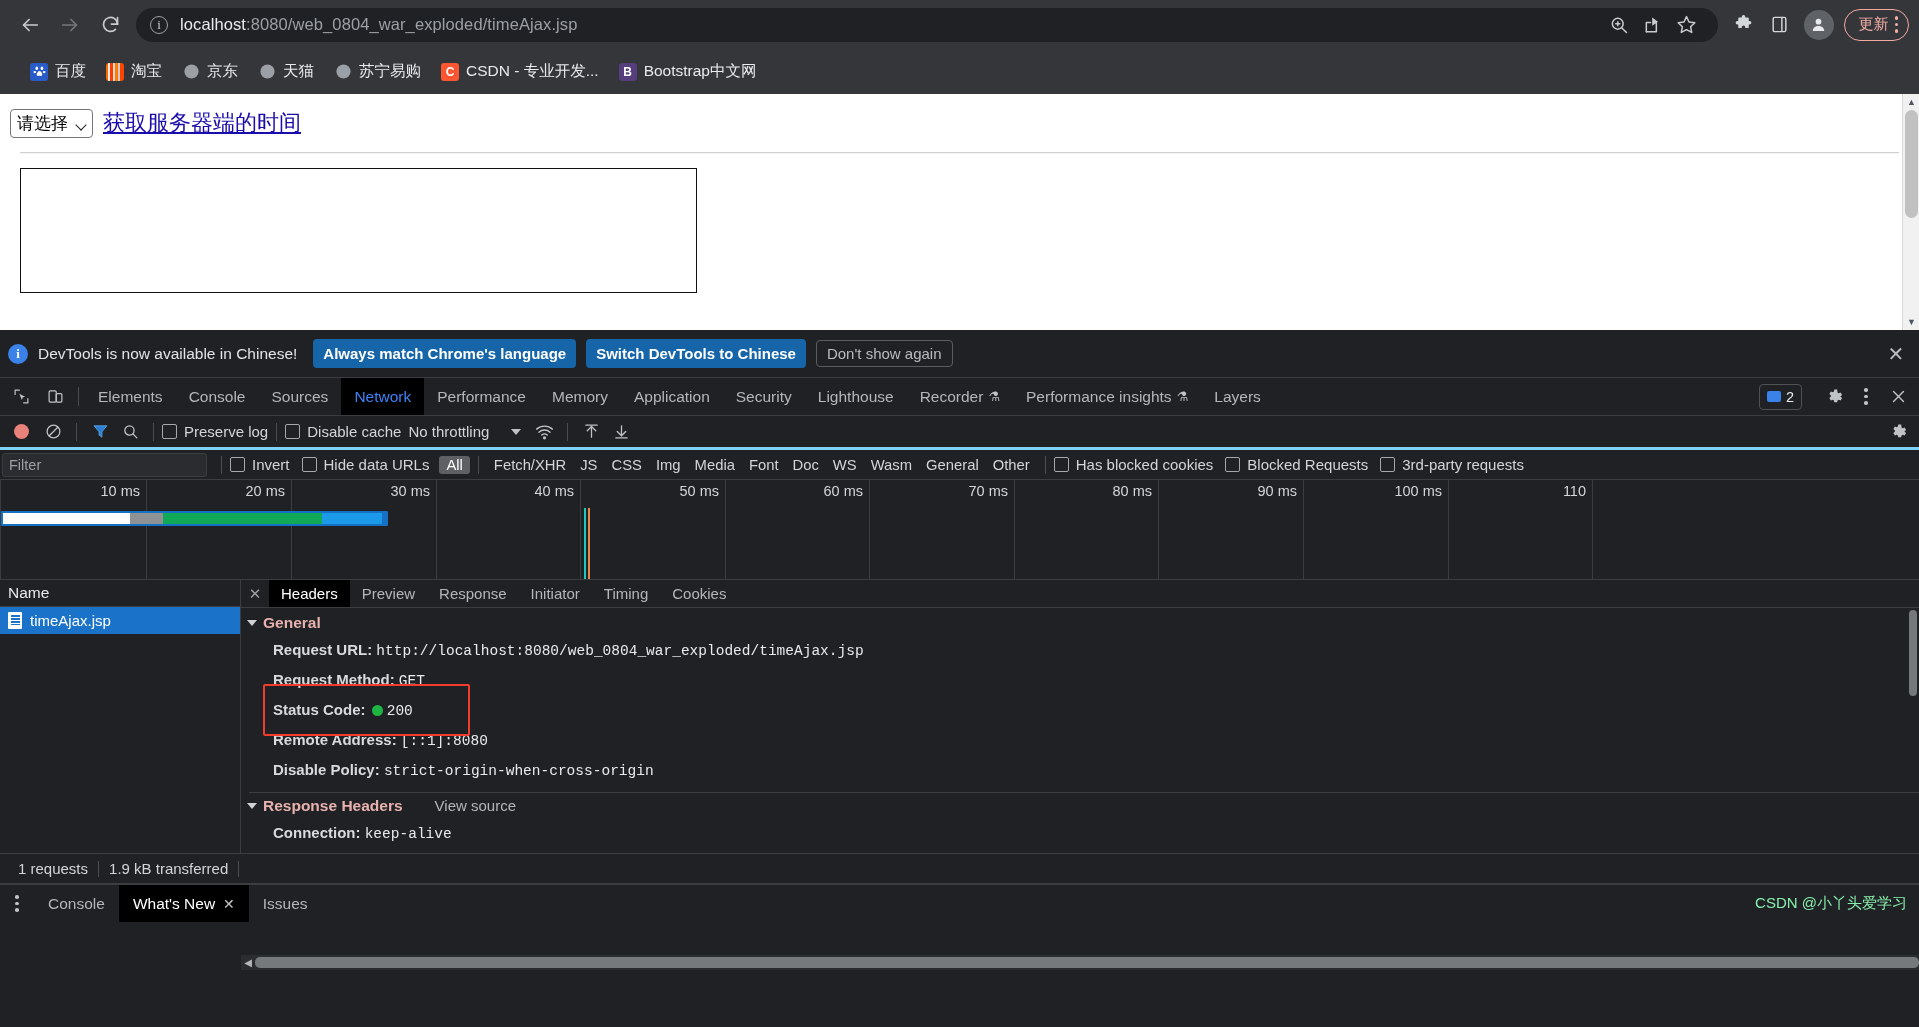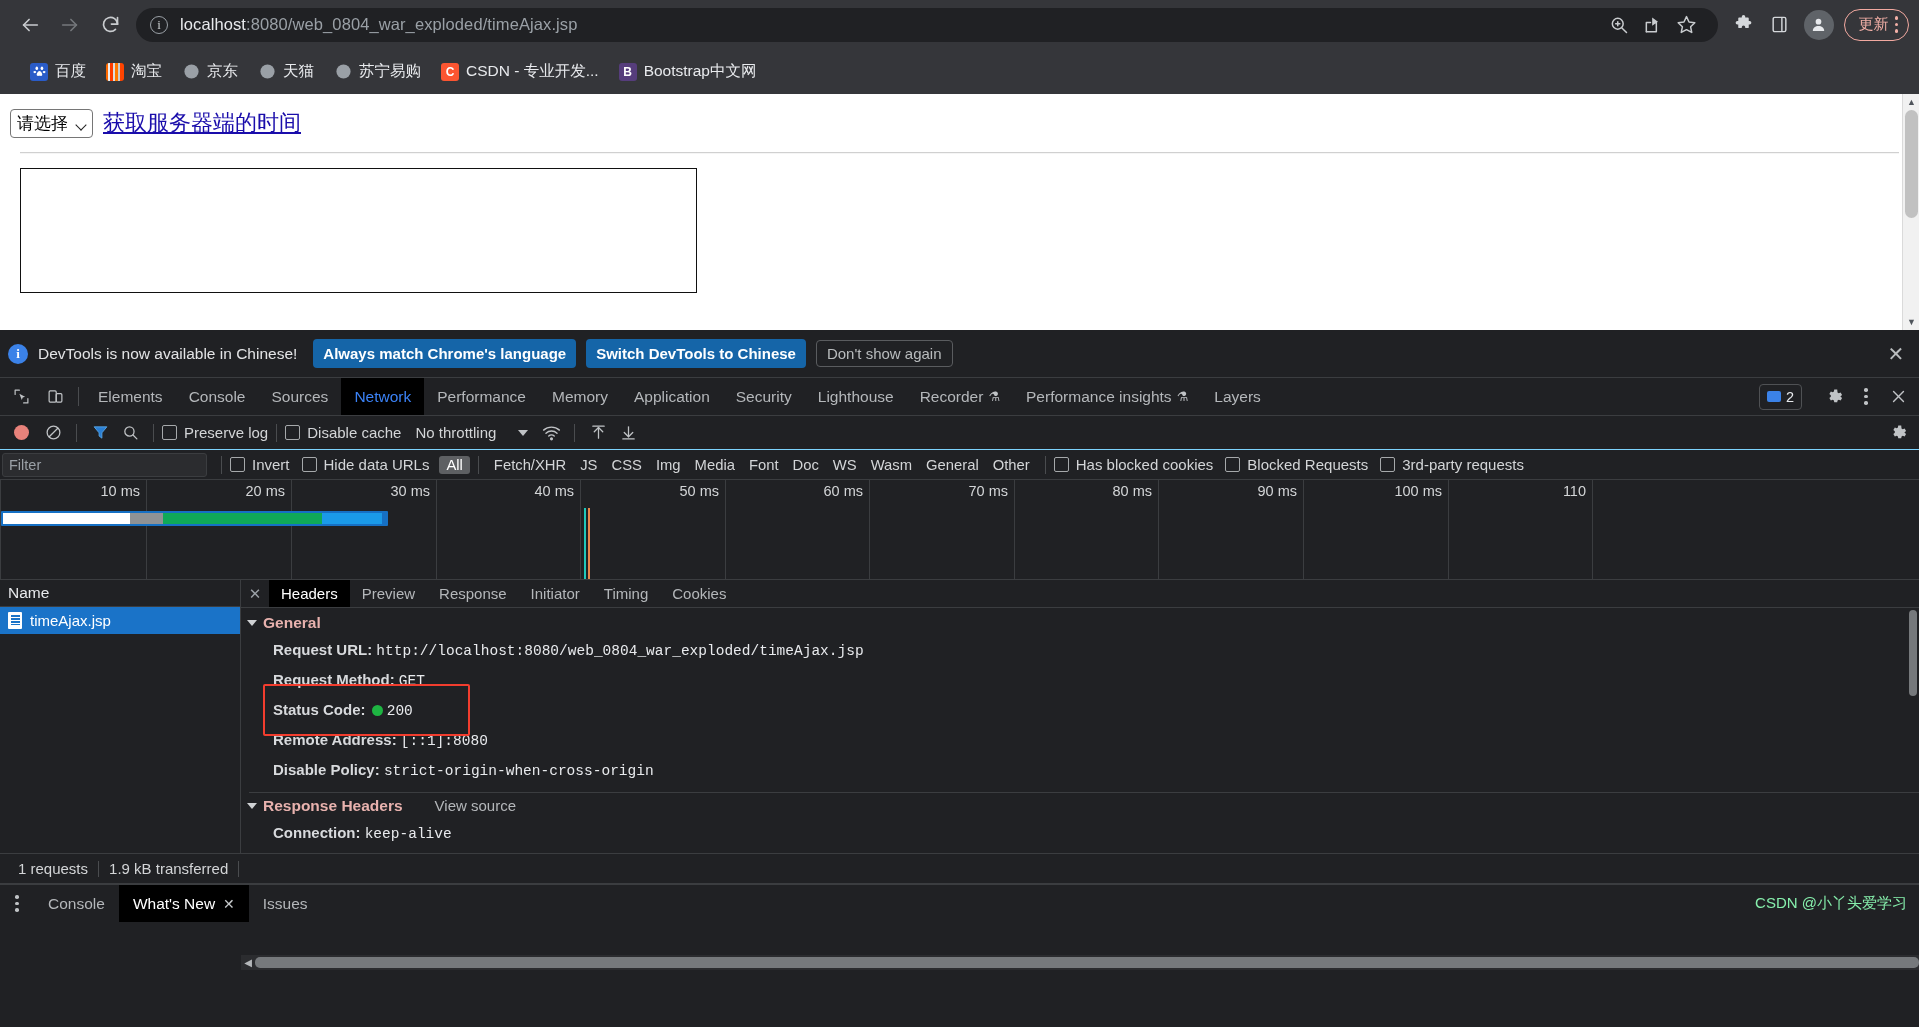--- a/index.html
+++ b/index.html
@@ -167,28 +167,28 @@
   .dt-tabs-right { margin-left: auto; display: flex; align-items: center; padding-right: 6px; gap: 2px; }
   .msg-badge {
     display: flex; align-items: center; gap: 5px; border: 1px solid #4f5154; border-radius: 4px;
     height: 26px; padding: 0 7px; color: #e8eaed; font-size: 14.5px; cursor: pointer;
   }
   .msg-sq { width: 14px; height: 11px; background: #3b82e8; border-radius: 2px; display: block; }
   .dt-icon-btn { width: 30px; height: 30px; display: flex; align-items: center; justify-content: center; color: #c0c3c6; cursor: pointer; }
 
   .net-toolbar {
     height: 34px; display: flex; align-items: center; gap: 0; padding: 0 6px;
-    border-bottom: 1px solid #7dd3fc;
+    border-bottom: 3px solid #7dd3fc;
   }
   .rec-dot { width: 15px; height: 15px; border-radius: 50%; background: #e8827b; margin: 0 9px 0 8px; cursor: pointer; flex:none;}
   .tb-icon { width: 30px; height: 30px; display: flex; align-items: center; justify-content: center; color: #c0c3c6; cursor: pointer; flex:none;}
   .vsep { width: 1px; height: 18px; background: #4a4c4f; margin: 0 8px; flex: none; }
   .cb { width: 15px; height: 15px; border: 1.5px solid #a6a9ab; border-radius: 2px; flex: none; display: inline-block; cursor: pointer; }
   .cblabel { display: flex; align-items: center; gap: 7px; color: #d3d5d7; font-size: 15px; cursor: pointer; white-space: nowrap; }
-  .throttle { display: flex; align-items: center; gap: 22px; color: #d3d5d7; font-size: 15px; margin-left: 14px; cursor: pointer; }
+  .throttle { display: flex; align-items: center; gap: 22px; color: #d3d5d7; font-size: 15px; margin-left: 7px; cursor: pointer; }
   .caret { border-left: 5px solid transparent; border-right: 5px solid transparent; border-top: 6px solid #c0c3c6; }
   .tb-right { margin-left: auto; display: flex; align-items: center; }
 
   .filter-bar {
     height: 30px; display: flex; align-items: center; gap: 0; border-bottom: 1px solid #3b3d40;
   }
   .filter-input {
     width: 205px; height: 24px; background: #2b2c2f; border: 1px solid #3b3d40; border-radius: 3px;
     color: #9aa0a6; font-size: 14.5px; padding: 0 6px; margin: 0 6px 0 2px;
     font-family: "Liberation Sans", sans-serif; outline: none;

